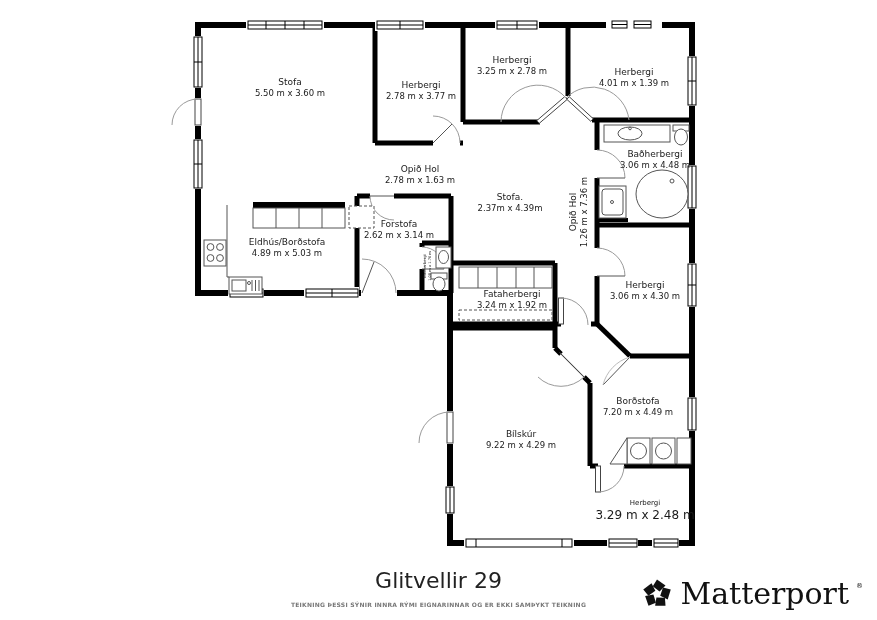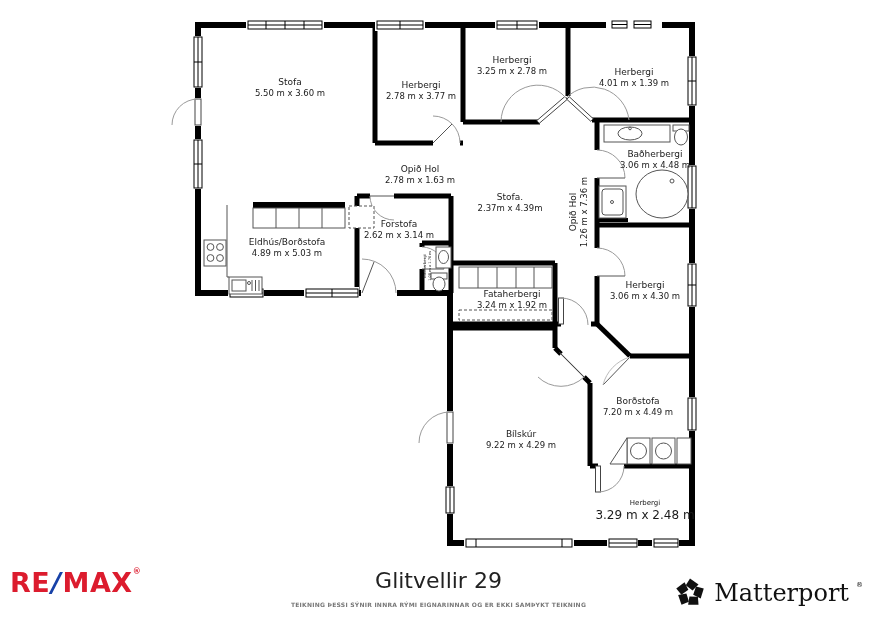--- a/index.html
+++ b/index.html
@@ -20,21 +20,21 @@
                 font-size:22px;color:#222;}
   .footer-disclaimer{position:absolute;left:0;right:0;top:601px;text-align:center;
                      font-size:6px;font-weight:bold;color:#777;letter-spacing:.25px;}
   .remax{position:absolute;left:10px;top:567px;font-weight:800;font-size:27px;
          letter-spacing:.5px;}
   .remax .re,.remax .max{color:#dc1c2e;}
   .remax .slash{color:#1741a7;font-style:italic;padding:0 1px;}
   .remax .reg{color:#dc1c2e;font-size:8px;vertical-align:top;font-weight:600;}
   .matterport{position:absolute;right:14px;top:576px;display:flex;align-items:center;gap:7px;}
   .matterport .mp-name{font-family:"DejaVu Serif","Liberation Serif",serif;
-                       font-size:24px;color:#111;}
+                       font-size:30px;color:#111;}
   .matterport .mp-reg{font-size:7px;color:#111;vertical-align:top;position:relative;top:-8px;}
 </style>
 </head>
 <body>
 
 <div class="page">
 
   <svg class="plan-svg" width="877" height="620" viewBox="0 0 877 620">
 
     <g stroke="#000" stroke-width="6" fill="none">
@@ -324,23 +324,20 @@
   </div>
   <div class="room-label" style="left:521px;top:440px">
     <span class="rname">Bílskúr</span>
     <span class="rdims">9.22 m x 4.29 m</span>
   </div>
   <div class="room-label small" style="left:645px;top:511px">
     <span class="rname">Herbergi</span>
     <span class="rdims">3.29 m x 2.48 m</span>
   </div>
 
-  <div class="remax">
-    <span class="re">RE</span><span class="slash">/</span><span class="max">MAX</span><span class="reg">®</span>
-  </div>
 
   <div class="footer-title">Glitvellir 29</div>
   <div class="footer-disclaimer">TEIKNING ÞESSI SÝNIR INNRA RÝMI EIGNARINNAR OG ER EKKI SAMÞYKT TEIKNING</div>
 
   <div class="matterport">
     <svg width="34" height="34" viewBox="-20 -20 40 40">
       <g fill="#111">
         <path d="M0,-17 L10,-10 L3,-3 L-5,-9 Z"></path>
         <path d="M0,-17 L10,-10 L3,-3 L-5,-9 Z" transform="rotate(72)"></path>
         <path d="M0,-17 L10,-10 L3,-3 L-5,-9 Z" transform="rotate(144)"></path>

